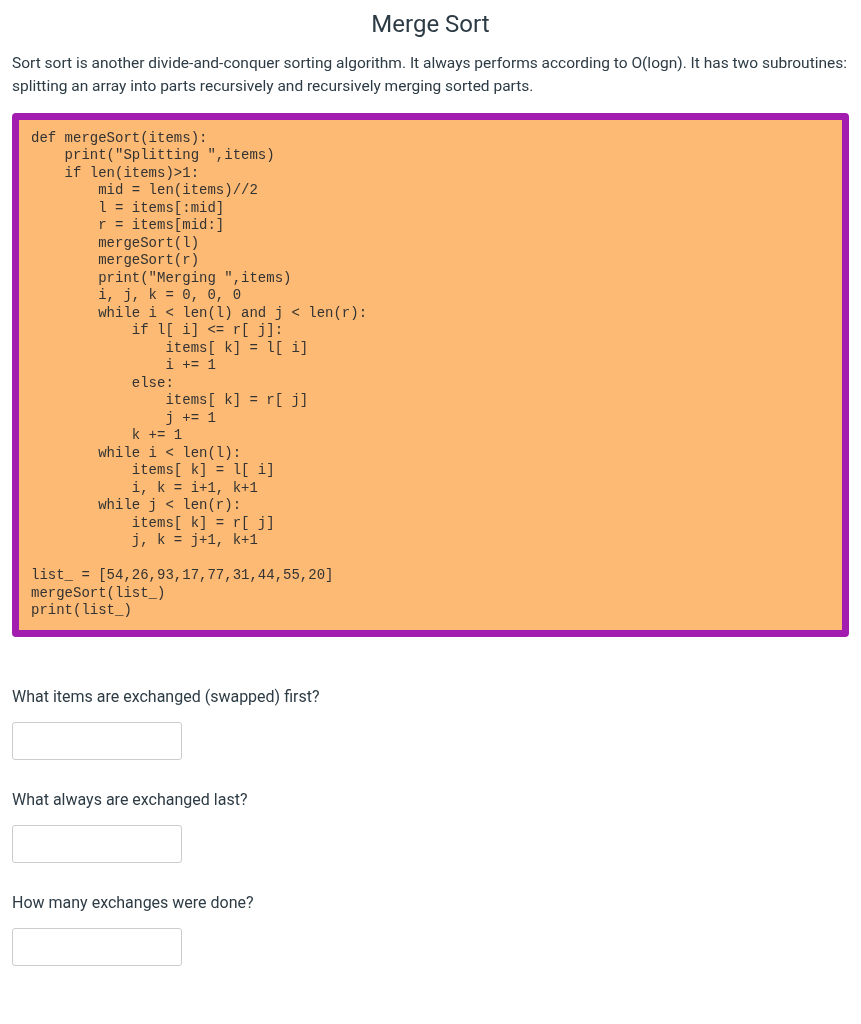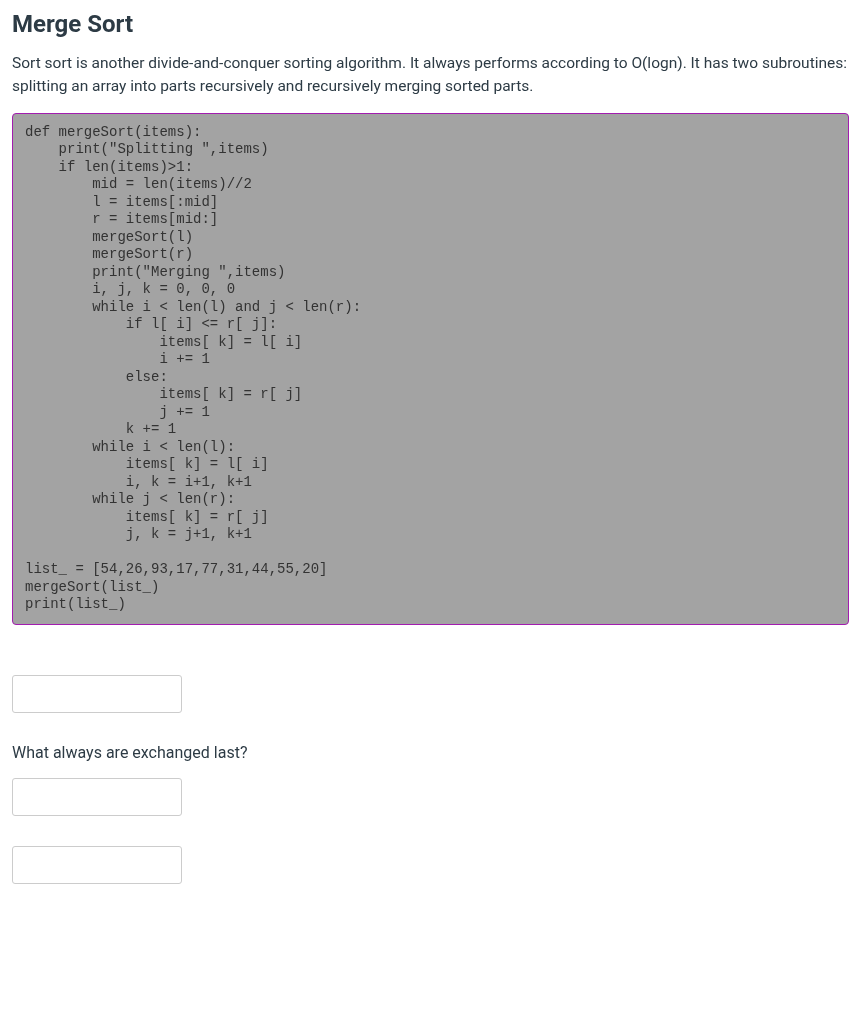--- a/index.html
+++ b/index.html
@@ -9,33 +9,34 @@
     }
     body {
       font-family: -apple-system, BlinkMacSystemFont, "Segoe UI", Roboto, "Helvetica Neue", Arial, sans-serif;
       color: #2d3b45;
       padding: 10px 12px;
       background: #fff;
       width: 861px;
     }
     h2.title {
       font-size: 24px;
-      font-weight: 700;
+      font-weight: 400;
       margin-bottom: 14px;
       color: #2d3b45;
+      text-align: center;
     }
     p.intro {
       font-size: 15.5px;
       line-height: 1.5;
       margin-bottom: 14px;
       color: #2d3b45;
     }
     pre.code-block {
-      background: #a3a3a3;
-      border: 1px solid #a21caf;
+      background: #fdba74;
+      border: 7px solid #a21caf;
       border-radius: 4px;
       padding: 10px 12px;
       font-family: "Courier New", Courier, monospace;
       font-size: 14px;
       line-height: 1.25;
       white-space: pre;
       overflow-x: auto;
       margin-bottom: 50px;
       color: #333;
     }
@@ -90,23 +91,25 @@
             i, k = i+1, k+1
         while j &lt; len(r):
             items[ k] = r[ j]
             j, k = j+1, k+1
 
 list_ = [54,26,93,17,77,31,44,55,20]
 mergeSort(list_)
 print(list_)</pre>
 
 <div class="question-block">
+  <p class="question-text">What items are exchanged (swapped) first?</p>
   <input type="text" class="answer-input" value="" style="">
 </div>
 
 <div class="question-block">
   <p class="question-text">What always are exchanged last?</p>
   <input type="text" class="answer-input" value="" style="">
 </div>
 
 <div class="question-block">
+  <p class="question-text">How many exchanges were done?</p>
   <input type="text" class="answer-input" value="" style="">
 </div>
 
 </body></html>

